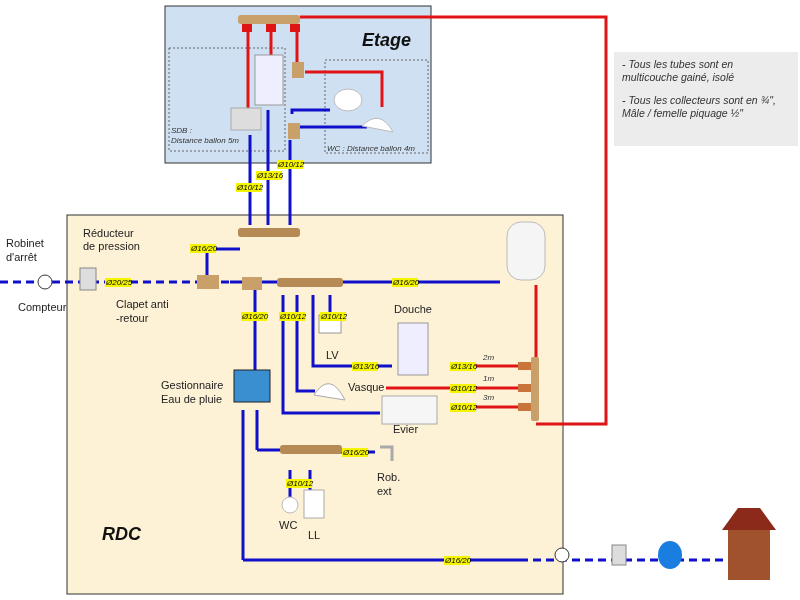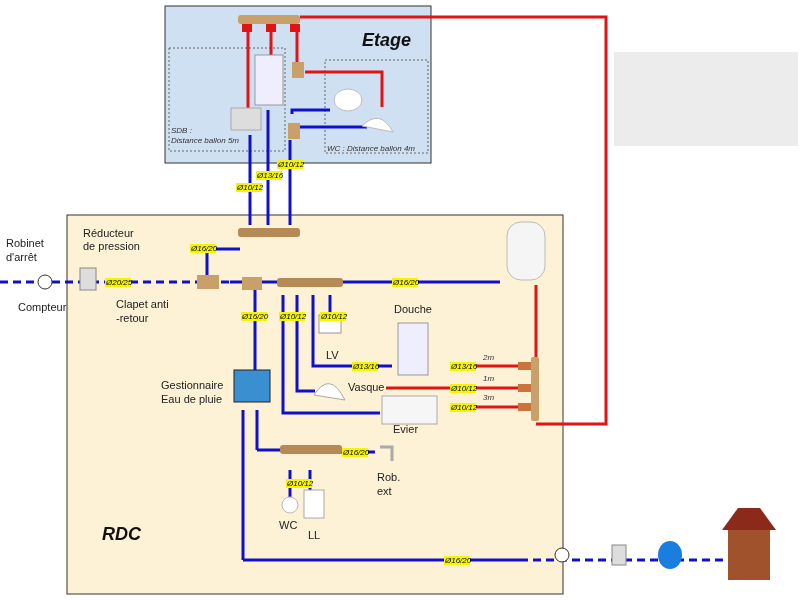--- a/index.html
+++ b/index.html
@@ -157,13 +157,15 @@
   <text class="lbl" x="393" y="433">Evier</text>
   <text class="lbl" x="161" y="389">Gestionnaire</text>
   <text class="lbl" x="161" y="403">Eau de pluie</text>
   <text class="lbl" x="377" y="481">Rob.</text>
   <text class="lbl" x="377" y="495">ext</text>
   <text class="lbl" x="279" y="529">WC</text>
   <text class="lbl" x="308" y="539">LL</text>
 </svg>
 
 <div class="note">
+  <p>- Tous les tubes sont en multicouche gainé, isolé</p>
+  <p>- Tous les collecteurs sont en ¾", Mâle / femelle piquage ½"</p>
 </div>
 
 </body></html>

